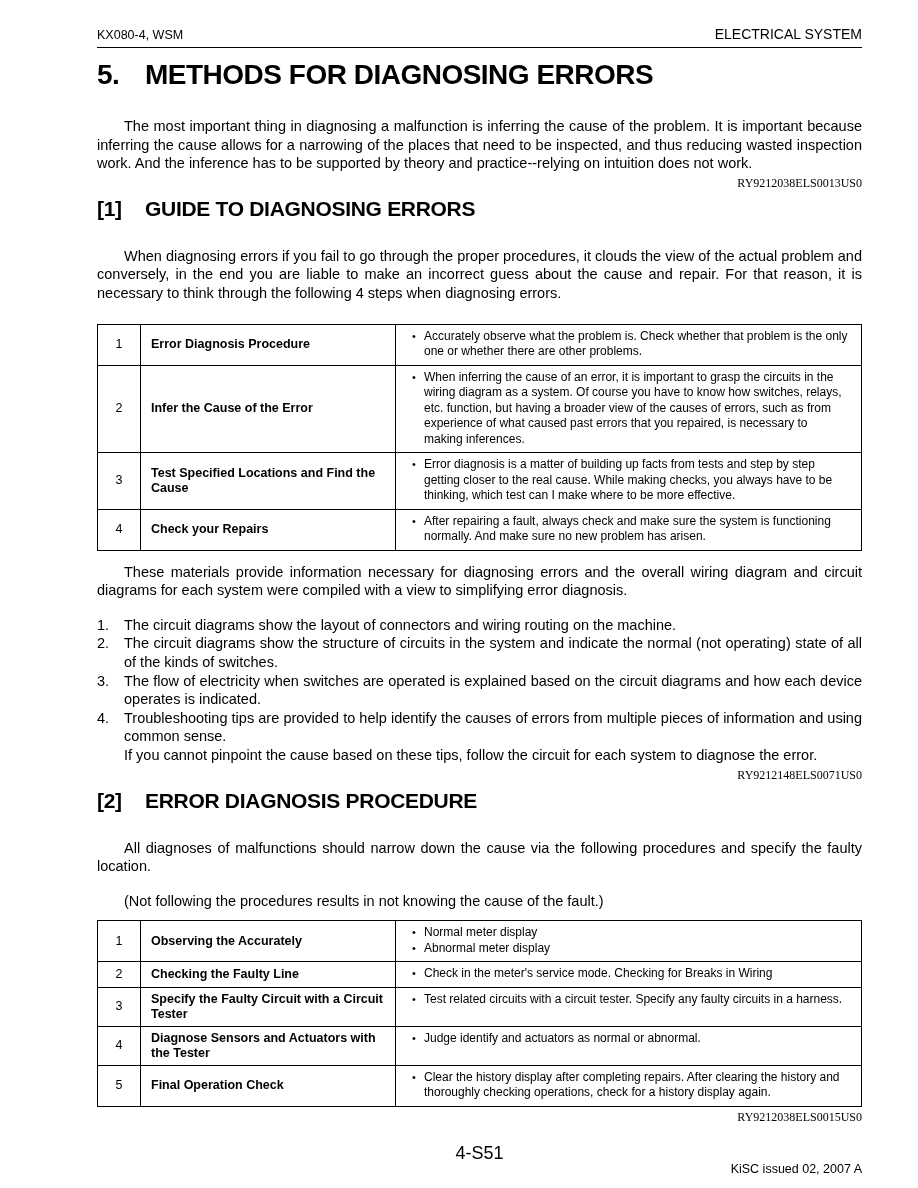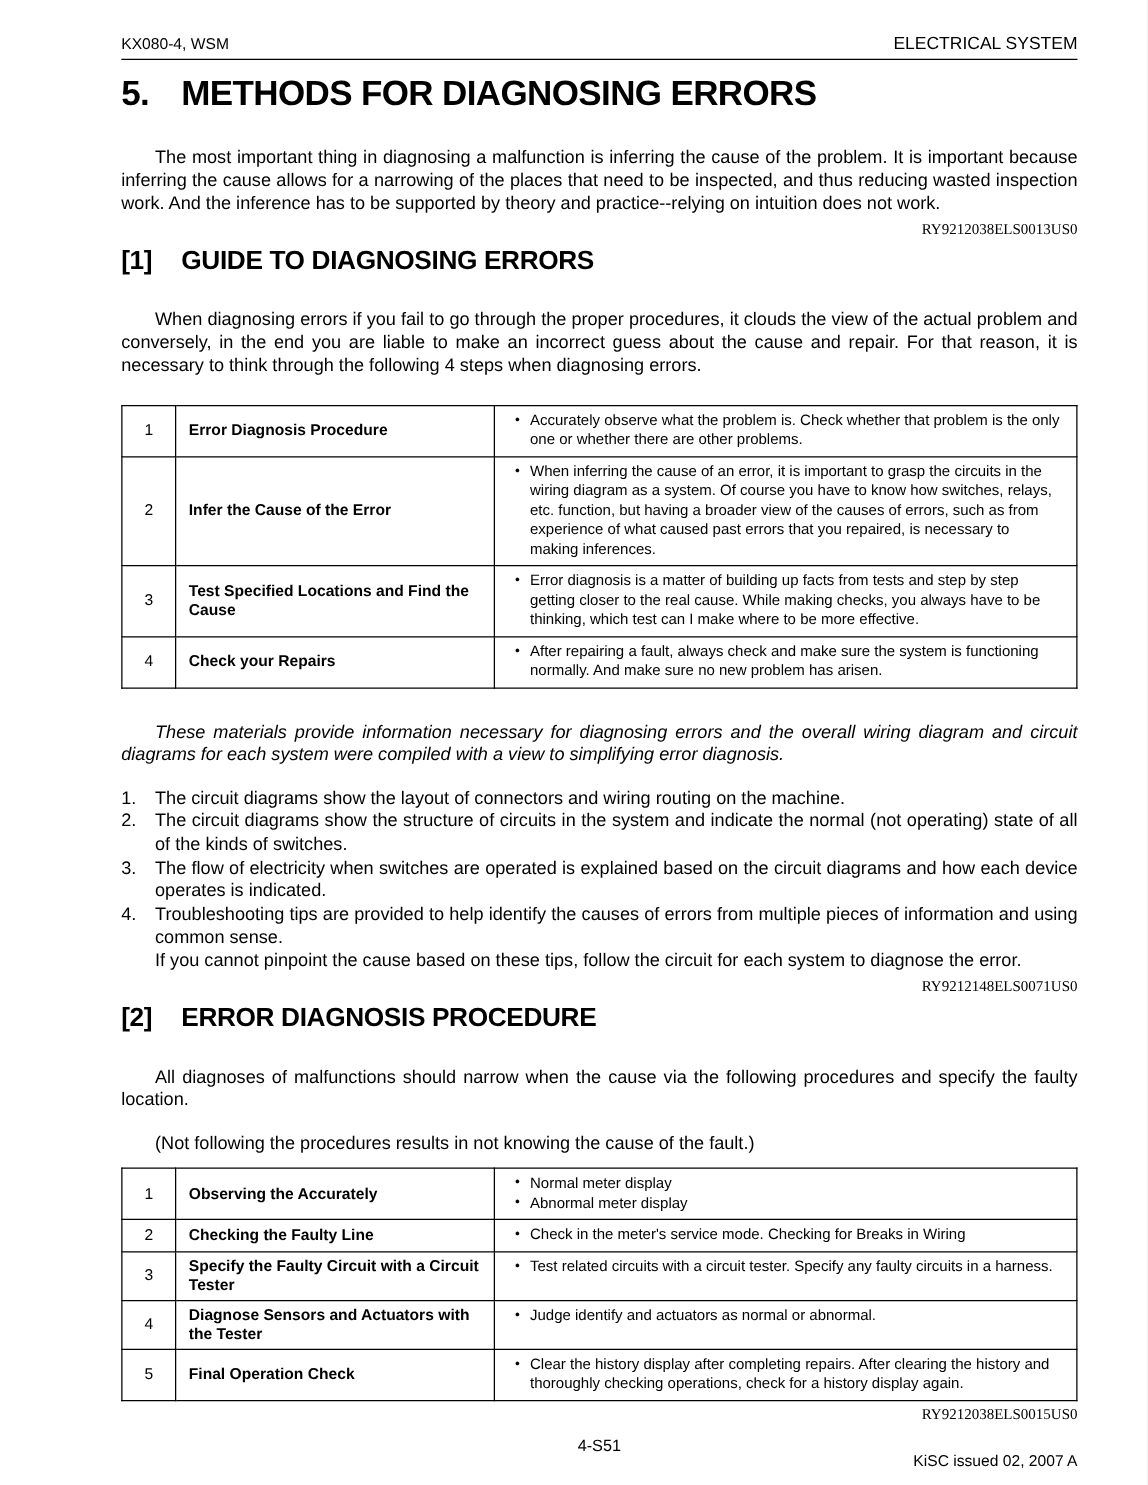--- a/index.html
+++ b/index.html
@@ -42,25 +42,25 @@
   .bul { display:flex; }
   .bul .dot { width:20px; min-width:20px; text-align:center; font-size:11px; }
   .bul .bt  { flex:1; padding-right:4px; }
   
   .nlist { margin-top:16px; font-size:14.5px; line-height:18.6px; }
   .nitem { display:flex; }
   .nitem .n { width:27px; min-width:27px; }
   .nitem .t { flex:1; text-align:justify; }
   .nitem .t .cont { text-align:left; }
   
-  .gap-after-table { margin-top:26px;font-style:italic; }
+  .gap-after-table { margin-top:12px; }
   .s2-note { margin-top:16px; }
   
   .foot-page { position:absolute; left:97px; right:56px; bottom:24px;
-               text-align:center; font-size:13px; }
+               text-align:center; font-size:18px; }
   .foot-issued { position:absolute; right:56px; bottom:12px; font-size:12.5px; }
 </style>
 </head>
 <body>
 
 <div class="page">
 
   <div class="hdr">
     <span class="hdr-left">KX080-4, WSM</span>
     <span class="hdr-right">ELECTRICAL SYSTEM</span>
@@ -147,21 +147,21 @@
       </span>
     </div>
   </div>
 
   <div class="ref">RY9212148ELS0071US0</div>
 
   <div class="h2">
     <span class="num">[2]</span><span>ERROR DIAGNOSIS PROCEDURE</span>
   </div>
 
-  <p class="para ind">All diagnoses of malfunctions should narrow when the cause via the following procedures and specify the faulty location.</p>
+  <p class="para ind">All diagnoses of malfunctions should narrow down the cause via the following procedures and specify the faulty location.</p>
   <p class="para noind s2-note">(Not following the procedures results in not knowing the cause of the fault.)</p>
 
   <table style="margin-top:10px;">
     <tbody>
         <tr style="height:33px;">
       <td class="cnum">1</td>
       <td class="cttl">Observing the Accurately</td>
       <td class="cdesc">
         <div class="bul">
               <span class="dot">•</span>

